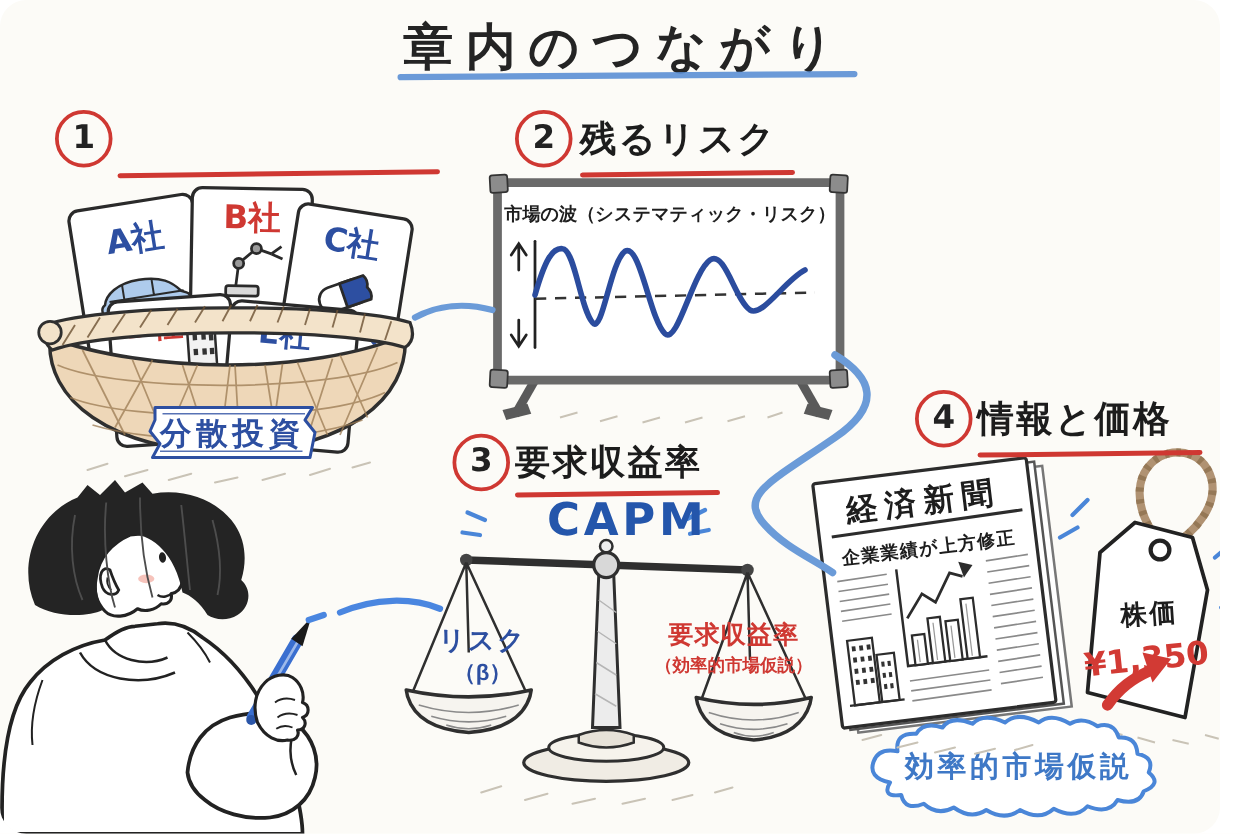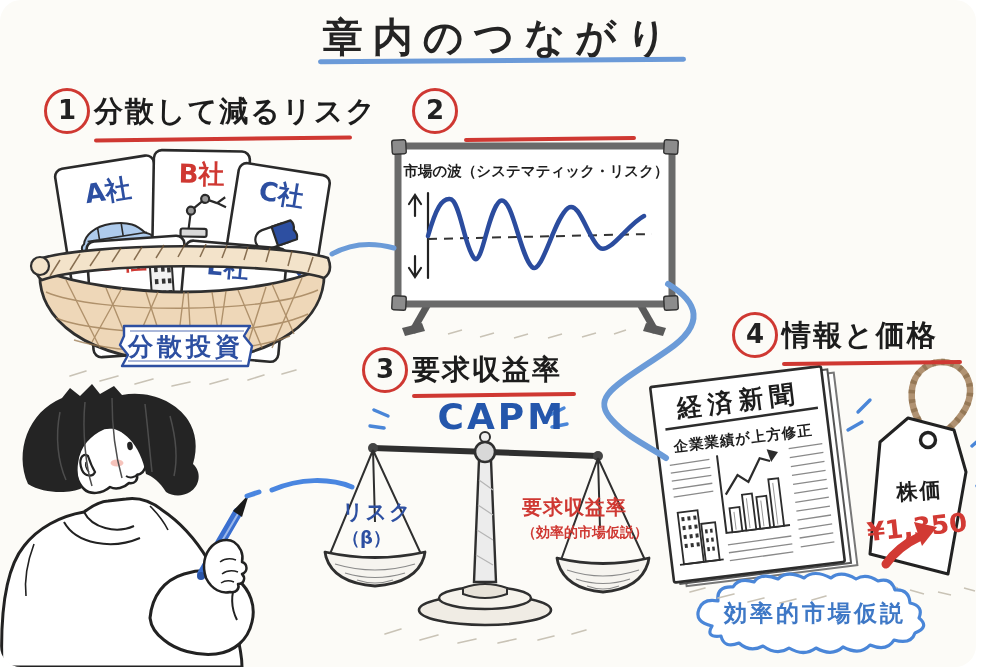--- a/index.html
+++ b/index.html
@@ -31,21 +31,21 @@
     font-size:29px;font-weight:bold;letter-spacing:2px;color:#1c1c1c;z-index:6;white-space:nowrap;
   }
   .red-underline{
     height:3.5px;background:#cf3832;border-radius:2px;transform:rotate(-0.7deg);z-index:6;
   }
   #capm{
     left:400px;top:396px;width:166px;text-align:right;
     font-size:36px;font-weight:bold;letter-spacing:3px;color:#2456ab;z-index:6;
   }
   
-  .scale-label{z-index:7;}
+  .scale-label{text-align:center;z-index:7;font-family:Liberation Mono, monospace;}
   #scale-left-label{left:342px;top:498px;width:88px;color:#2d4fa1;}
   #scale-left-label .l1{font-size:21px;font-weight:bold;letter-spacing:2px;}
   #scale-left-label .l2{font-size:18px;font-weight:bold;}
   #scale-right-label{left:522px;top:494px;width:130px;color:#cf3832;}
   #scale-right-label .l1{font-size:20px;font-weight:bold;letter-spacing:1px;}
   #scale-right-label .l2{font-size:14px;font-weight:bold;margin-top:3px;white-space:nowrap;}.z2{z-index:2}.z3{z-index:3}.z4{z-index:4}
 </style>
 </head>
 <body>
 
@@ -62,24 +62,24 @@
       <path d="M668,284 C698,302 706,324 668,350 C616,386 590,396 612,420 C628,438 652,448 666,458" stroke-width="6"></path>
       <path d="M247,496 l12,-4" stroke-width="5" stroke="#4a86e0"></path>
       <path d="M272,490 C300,478 330,478 352,487" stroke-width="5" stroke="#4a86e0"></path>
     </g>
   </svg>
 
   <div id="title" class="abs">章内のつながり</div>
   <div class="abs title-underline"></div>
 
   <div class="abs num-circle" style="left:44px;top:88px;">1</div>
-  <div class="abs sec-label" style="left:94px;top:92px;">分散して減るリスク</div>
   <div class="abs red-underline" style="left:94px;top:137px;width:258px;"></div>
 
   <div class="abs num-circle" style="left:412px;top:88px;">2</div>
+  <div class="abs sec-label" style="left:464px;top:92px;">残るリスク</div>
   <div class="abs red-underline" style="left:464px;top:137px;width:172px;"></div>
 
   <div class="abs num-circle" style="left:362px;top:347px;">3</div>
   <div class="abs sec-label" style="left:412px;top:351px;font-size:28px;">要求収益率</div>
   <div class="abs red-underline" style="left:412px;top:393px;width:164px;"></div>
   <div id="capm" class="abs">CAPM</div>
   <svg class="z4" style="left:368px;top:402px;" width="200" height="34" viewBox="0 0 200 34">
     <g stroke="#4a86d8" stroke-width="3.4" stroke-linecap="round" fill="none">
       <path d="M6,8 L20,14"></path>
         <path d="M2,24 L16,26"></path>

